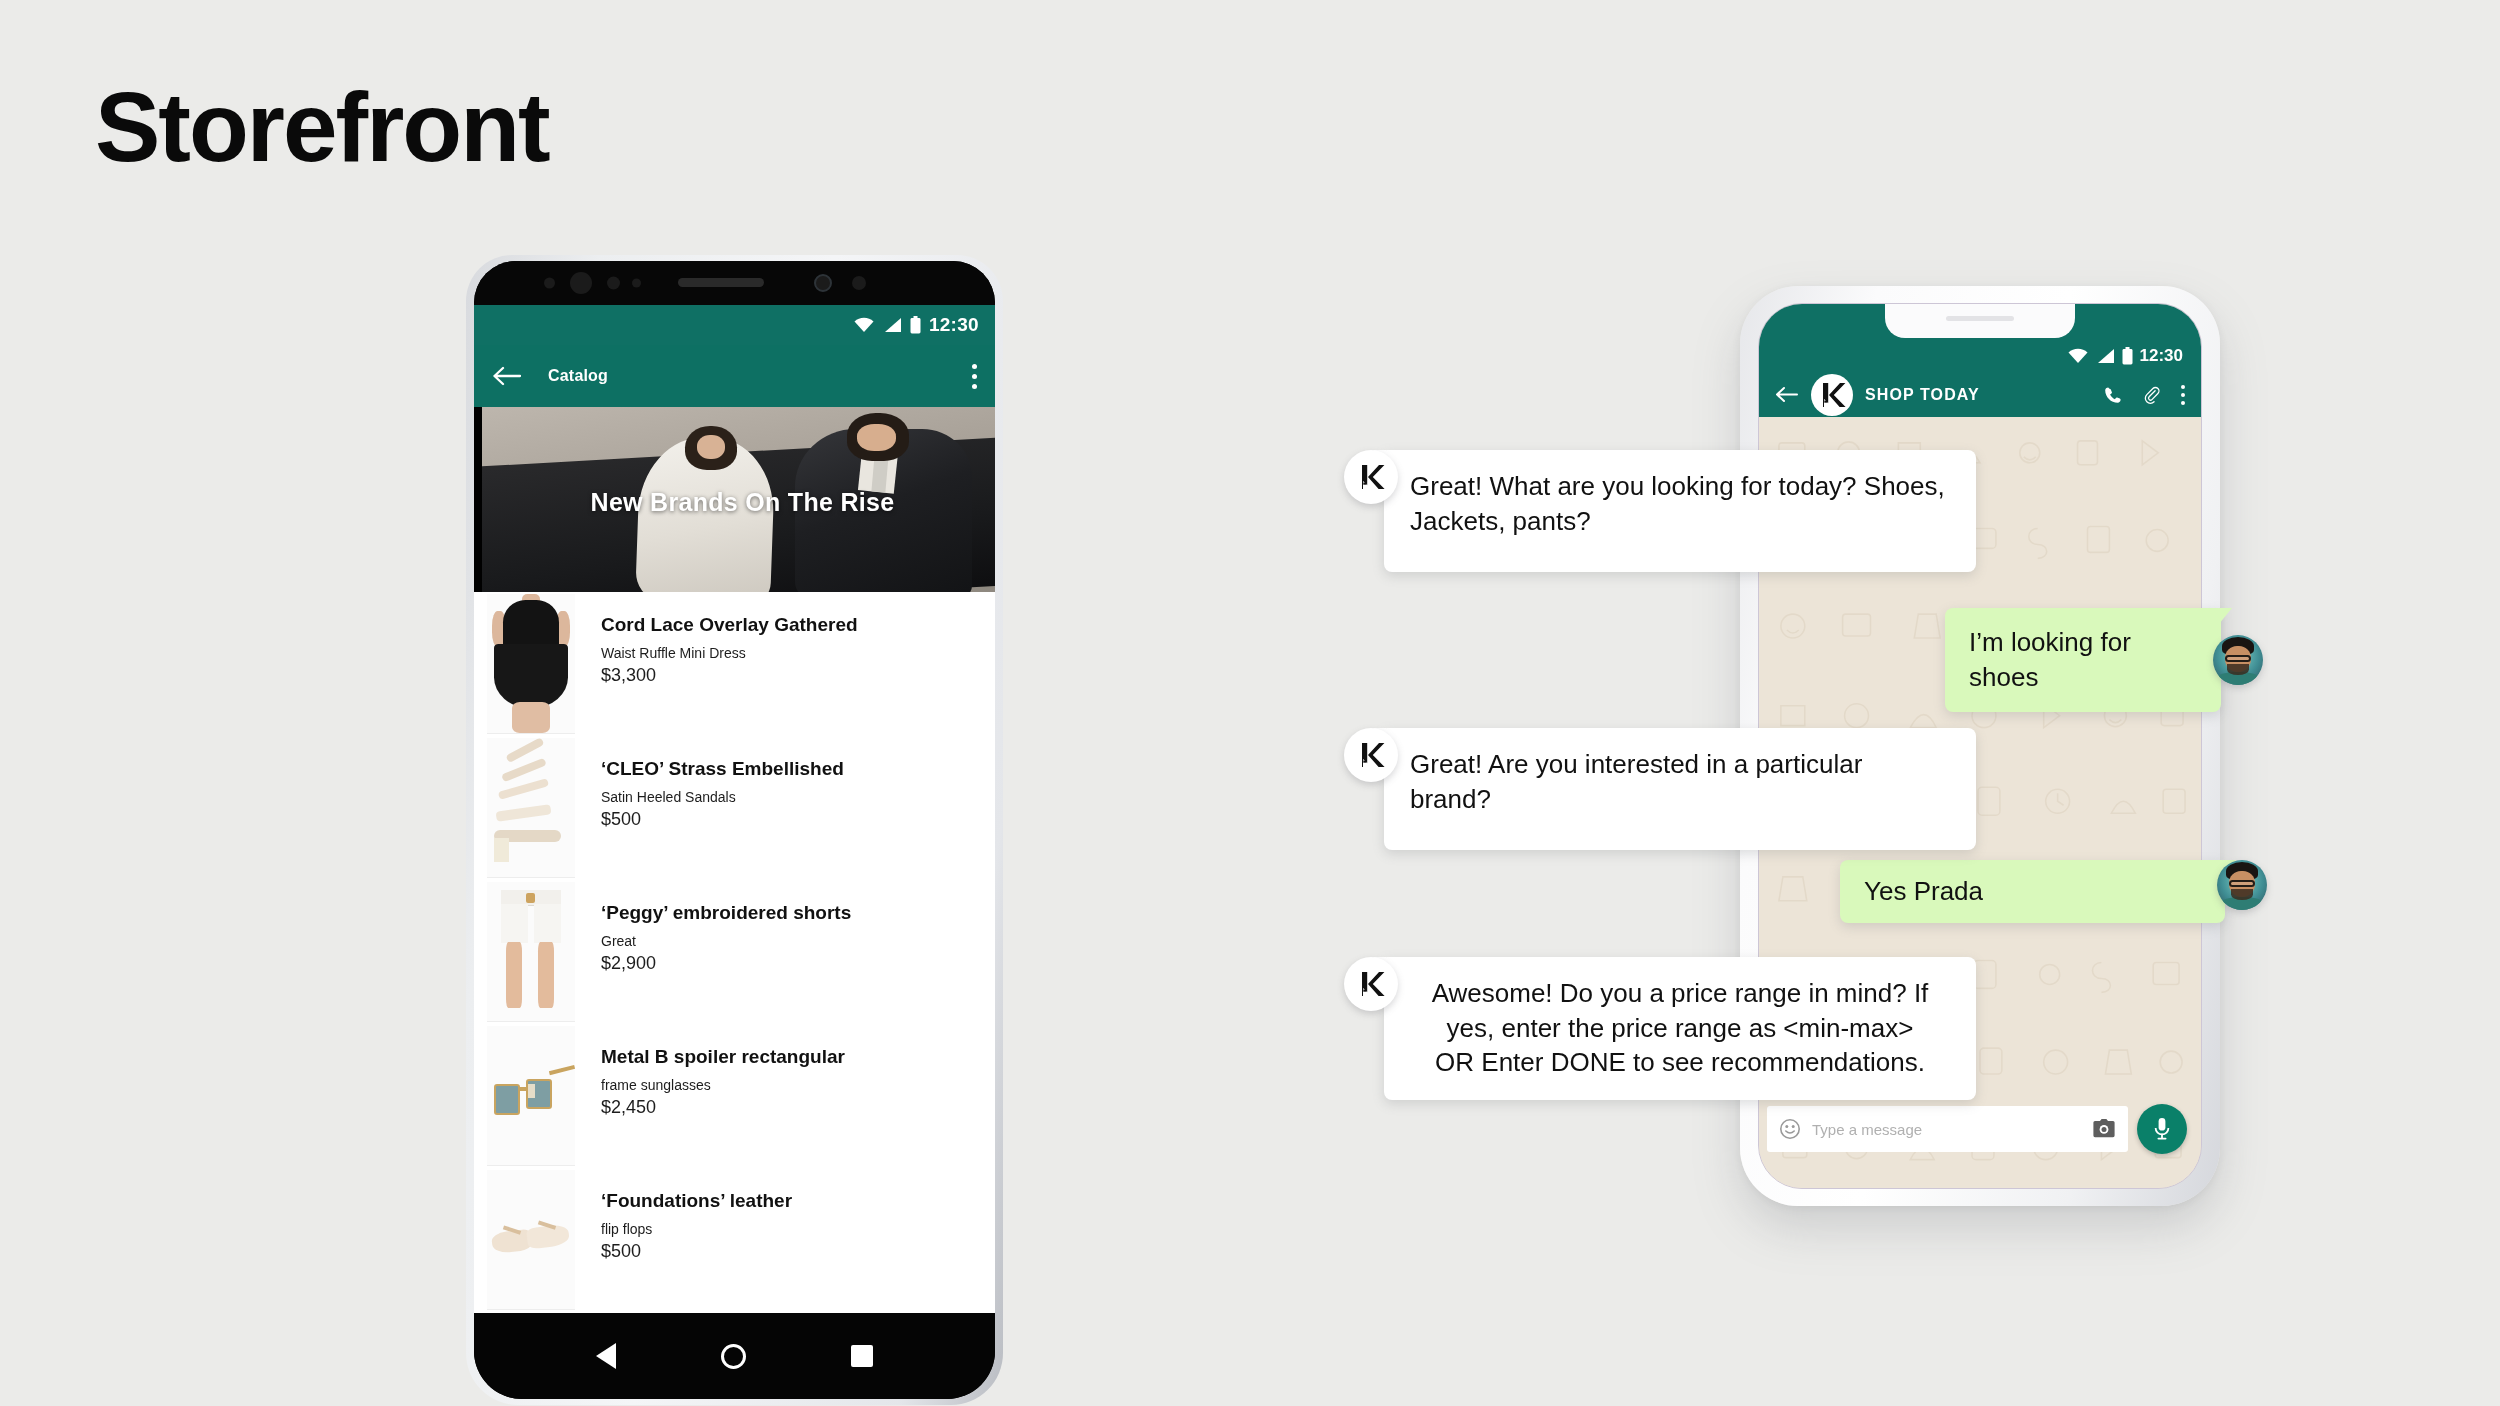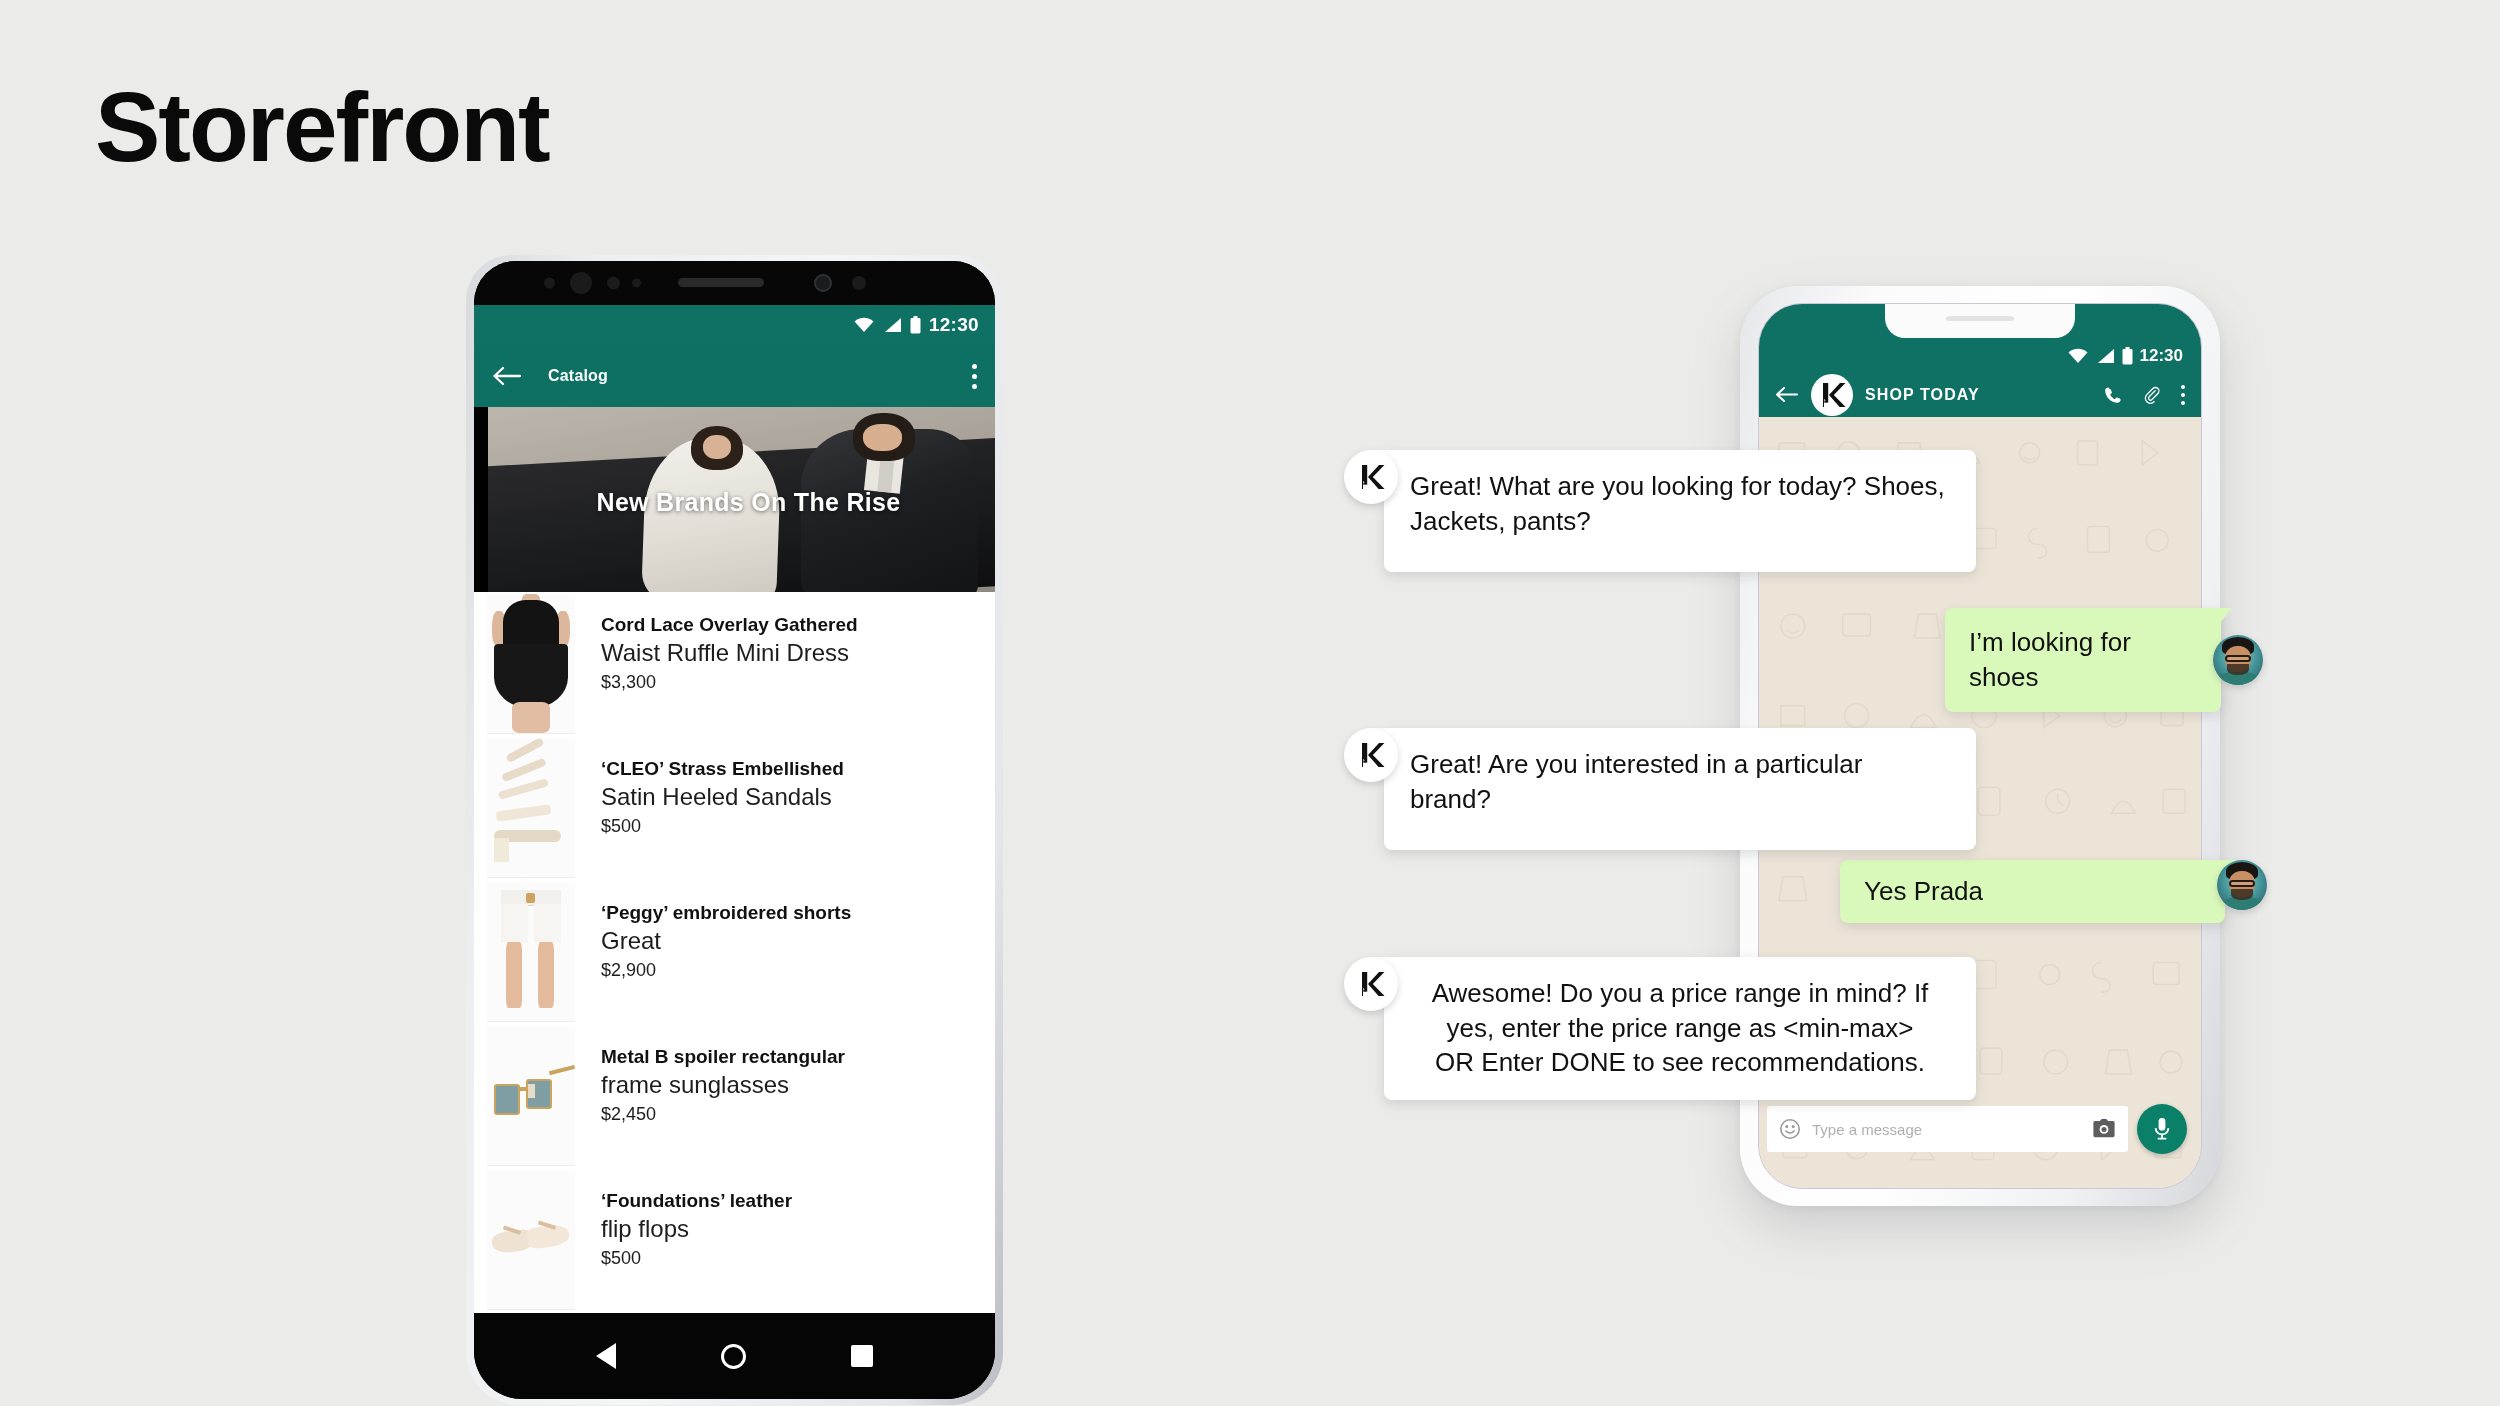--- a/index.html
+++ b/index.html
@@ -59,21 +59,21 @@
     position: absolute; left: 0; top: 84px; width: 100%; height: 62px;
     background: #0d7063; display: flex; align-items: center; padding: 0 18px;
   }
   .cp-appbar .title { color:#fff; font-size:16px; font-weight:600; margin-left: 26px; letter-spacing:.2px; }
   .cp-back { width: 30px; height: 24px; }
   .cp-kebab { margin-left:auto; display:flex; flex-direction:column; gap:5px; }
   .cp-kebab span { width:5px; height:5px; background:#fff; border-radius:50%; display:block; }
 
   
   .cp-hero {
-    position: absolute; left: 14px; top: 146px; width: 100%; height: 185px;
+    position: absolute; left: 8px; top: 146px; width: 100%; height: 185px;
     overflow: hidden; background:#2e2c2a;padding-left:8px;
   }
   .cp-hero .wall { position:absolute; inset:0; background:linear-gradient(170deg,#bdb6ad 0%,#a9a299 42%,#8e887f 100%); }
   .cp-hero .couch {
     position:absolute; left:-6%; top:24%; width:118%; height:80%;
     background: linear-gradient(175deg,#2a2a2c 0%,#191a1c 60%,#0d0d0f 100%);
     transform: rotate(-3.2deg); border-radius: 14px 40px 0 0;
   }
   .cp-hero .fw { 
     position:absolute; left:30%; top:16%; width:26%; height:88%;
@@ -122,21 +122,21 @@
     background:#fff; overflow:hidden;
   }
   .cp-row { position:relative; display:flex; height:144px; align-items:flex-start; }
   .cp-thumb {
     width: 88px; height: 140px; margin-left: 13px; margin-top:2px; flex:0 0 88px;
     background:#fbfbfb; position:relative; overflow:hidden;
     border-bottom: 1px solid #ededed;
   }
   .cp-info { padding-left: 26px; padding-top: 22px; }
   .cp-name { font-size: 19px; font-weight: bold; color:#111; line-height:1.18; }
-  .cp-desc { font-size: 24px; color:#1d1d1d; line-height:1.35; margin-top:1px; }
+  .cp-desc { font-size: 14px; color:#1d1d1d; line-height:1.35; margin-top:8px; }
   .cp-price{ font-size: 18px; color:#1d1d1d; line-height:1.35; }
 
   
   .th-dress .torso { position:absolute; left:18%; top:4%; width:64%; height:40%; background:#131313; border-radius:40% 40% 10% 10%; }
   .th-dress .skirt { position:absolute; left:8%; top:36%; width:84%; height:46%; background:#171717; border-radius:6% 6% 48% 48%; }
   .th-dress .armL  { position:absolute; left:6%;  top:12%; width:16%; height:26%; background:#dcb79c; border-radius:40%; }
   .th-dress .armR  { position:absolute; right:6%; top:12%; width:16%; height:26%; background:#dcb79c; border-radius:40%; }
   .th-dress .neck  { position:absolute; left:40%; top:0;   width:20%; height:12%; background:#dcb79c; border-radius:30%; }
   .th-dress .legs  { position:absolute; left:28%; top:78%; width:44%; height:22%; background:#e0bda3; border-radius:20%; }
 

